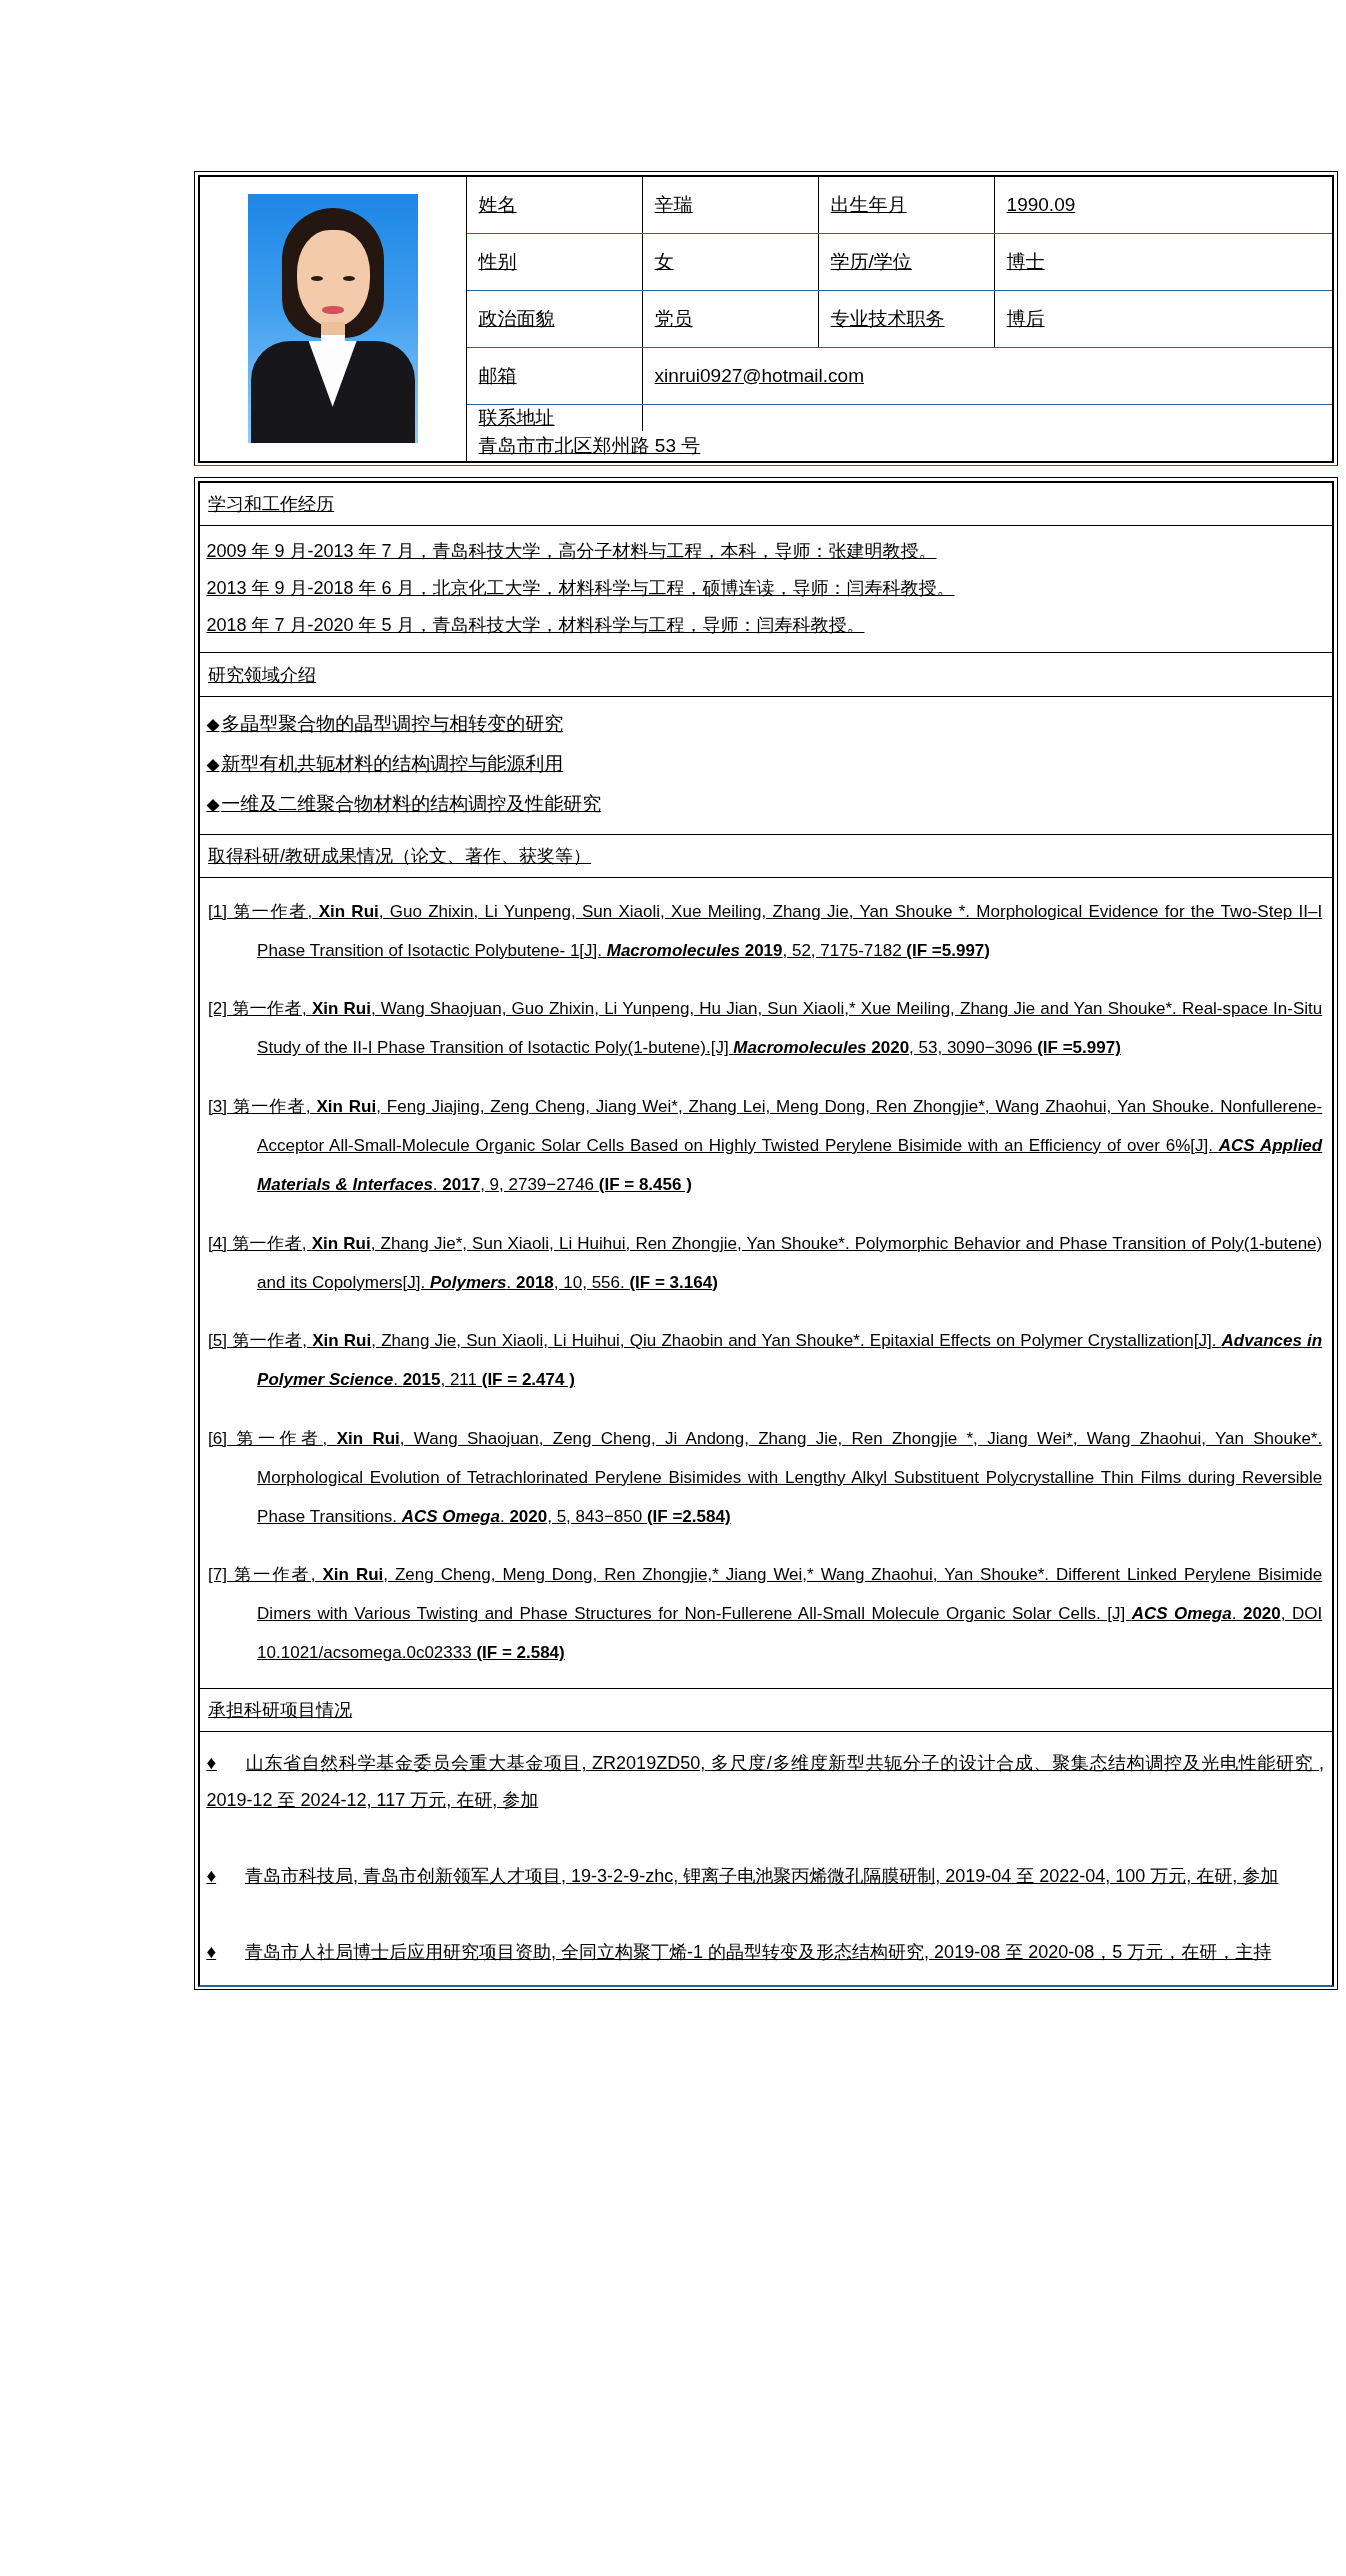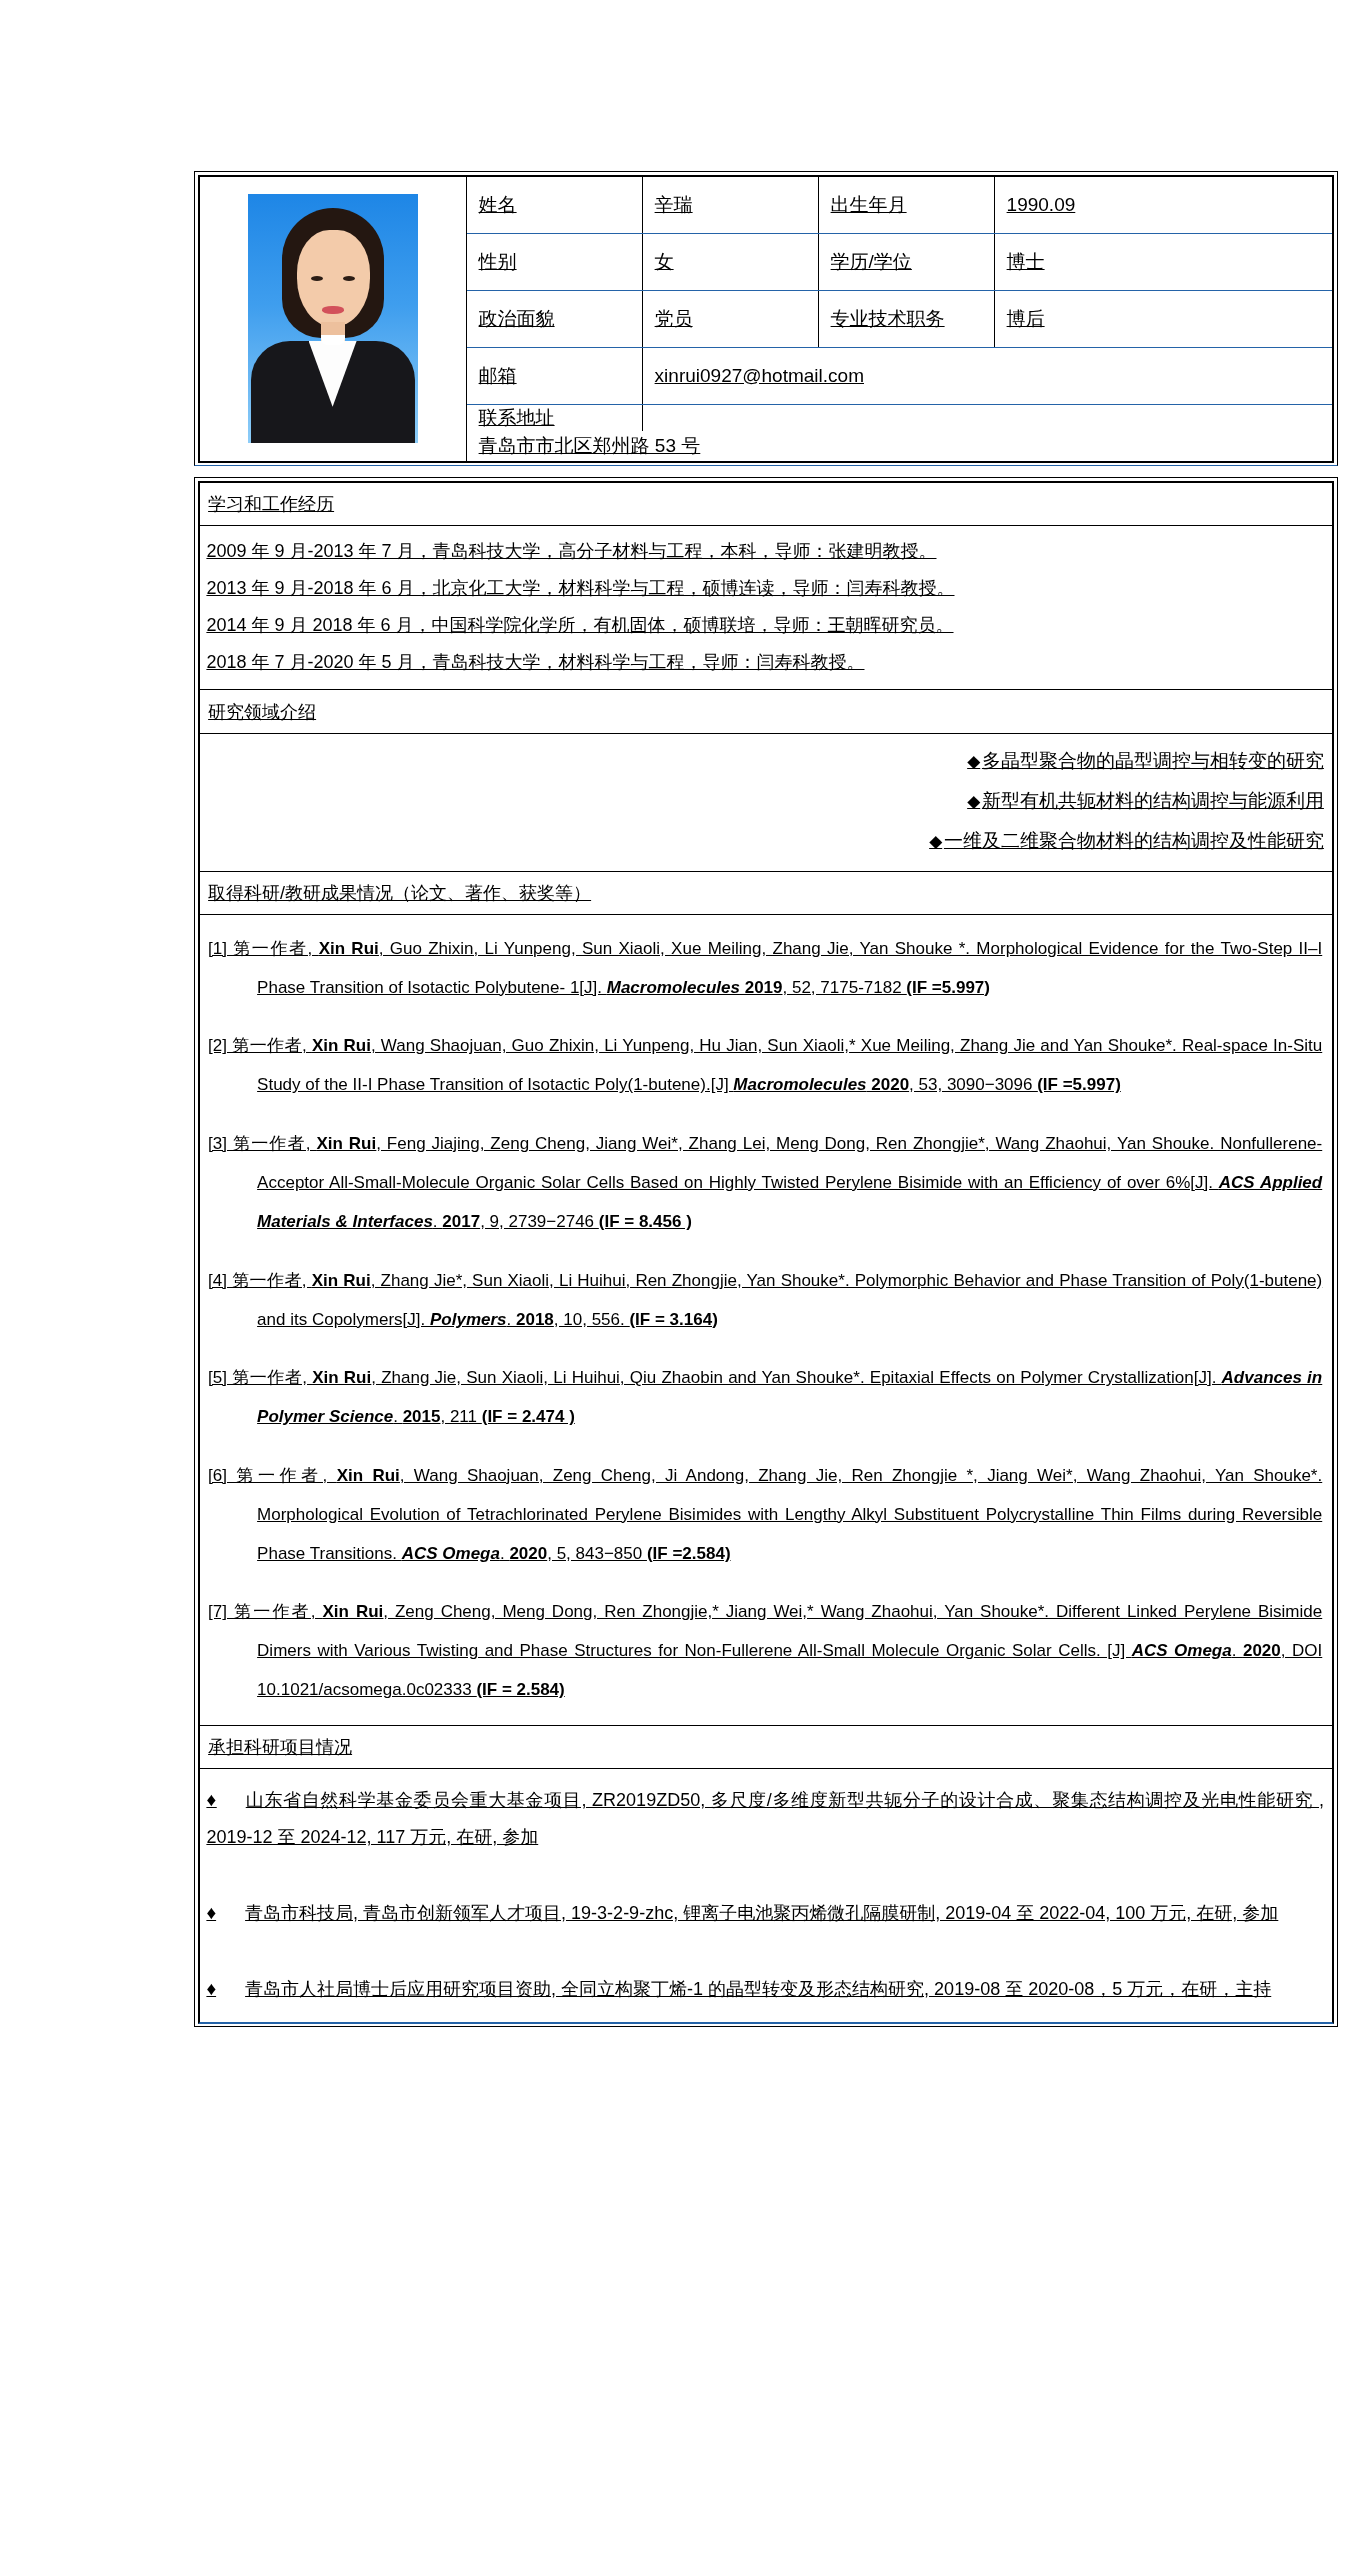--- a/index.html
+++ b/index.html
@@ -62,21 +62,21 @@
   .section-header{
     min-height:39px;display:flex;align-items:center;
     padding:1.7px 8.5px;font-size:18px;border-bottom:1.7px solid #000;
   }
   .section-body{border-bottom:1.7px solid #000;}
   .section-body.last{border-bottom:none;}
 
   .experience-body{padding:6.8px 8.5px 8.5px 6.8px;}
   .experience-body .experience-line{font-size:18px;line-height:37px;}
 
-  .research-body{padding:6.8px 8.5px 10.2px 6.8px;text-align:right;}
+  .research-body{padding:6.8px 8.5px 10.2px 6.8px;}
   .research-body .research-field-item{font-size:19px;line-height:39px;}
   .research-body .bullet{margin-right:1.7px;font-size:17px;}
 
   .pubs-body{padding:13.6px 10.2px 15.3px 8.5px;}
   .pub-item{
     font-size:17px;line-height:39px;text-align:justify;
     padding-left:49px;text-indent:-49px;margin-bottom:19.6px;
   }
   .pub-item:last-child{margin-bottom:0;}
 
@@ -150,21 +150,20 @@
       </div>
     </div>
 
     <div class="frame main-frame">
       <div class="frame-inner">
 
         <div class="section-header">学习和工作经历</div>
         <div class="section-body experience-body">
             <div class="experience-line">2009 年 9 月-2013 年 7 月，青岛科技大学，高分子材料与工程，本科，导师：张建明教授。</div>
             <div class="experience-line">2013 年 9 月-2018 年 6 月，北京化工大学，材料科学与工程，硕博连读，导师：闫寿科教授。</div>
-            <div class="experience-line">2014 年 9 月 2018 年 6 月，中国科学院化学所，有机固体，硕博联培，导师：王朝晖研究员。</div>
             <div class="experience-line">2018 年 7 月-2020 年 5 月，青岛科技大学，材料科学与工程，导师：闫寿科教授。</div>
           </div>
 
         <div class="section-header">研究领域介绍</div>
         <div class="section-body research-body">
             <div class="research-field-item"><span class="bullet">◆</span><span>多晶型聚合物的晶型调控与相转变的研究</span></div>
             <div class="research-field-item"><span class="bullet">◆</span><span>新型有机共轭材料的结构调控与能源利用</span></div>
             <div class="research-field-item"><span class="bullet">◆</span><span>一维及二维聚合物材料的结构调控及性能研究</span></div>
           </div>
 

